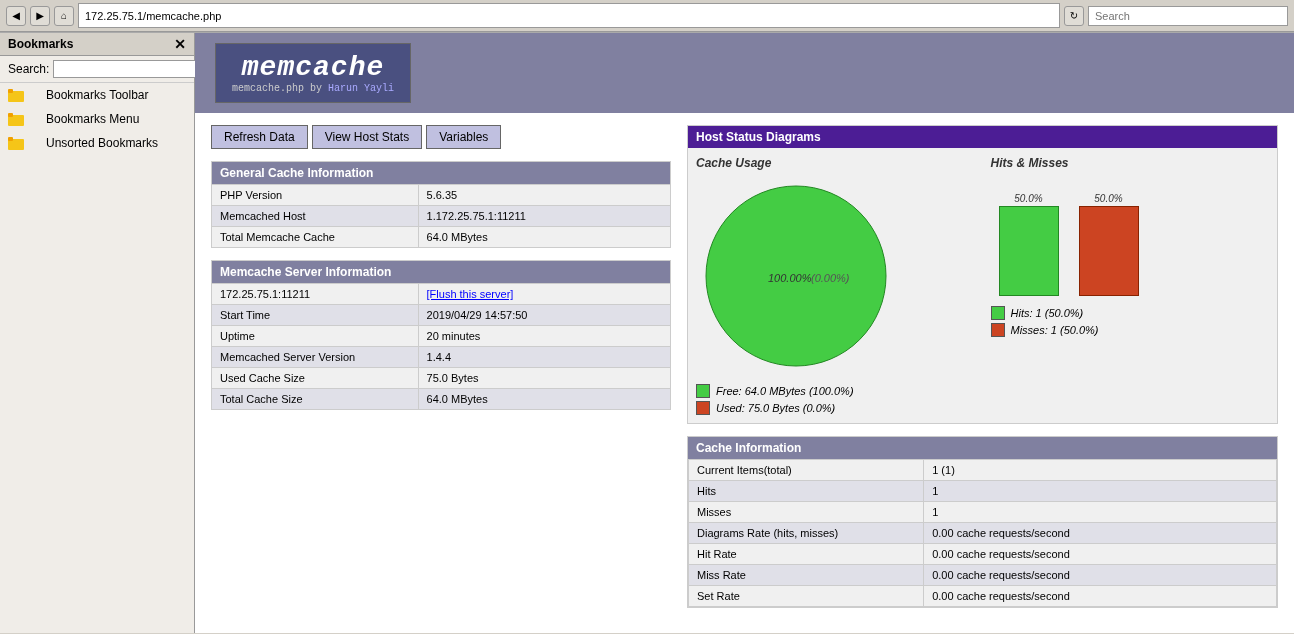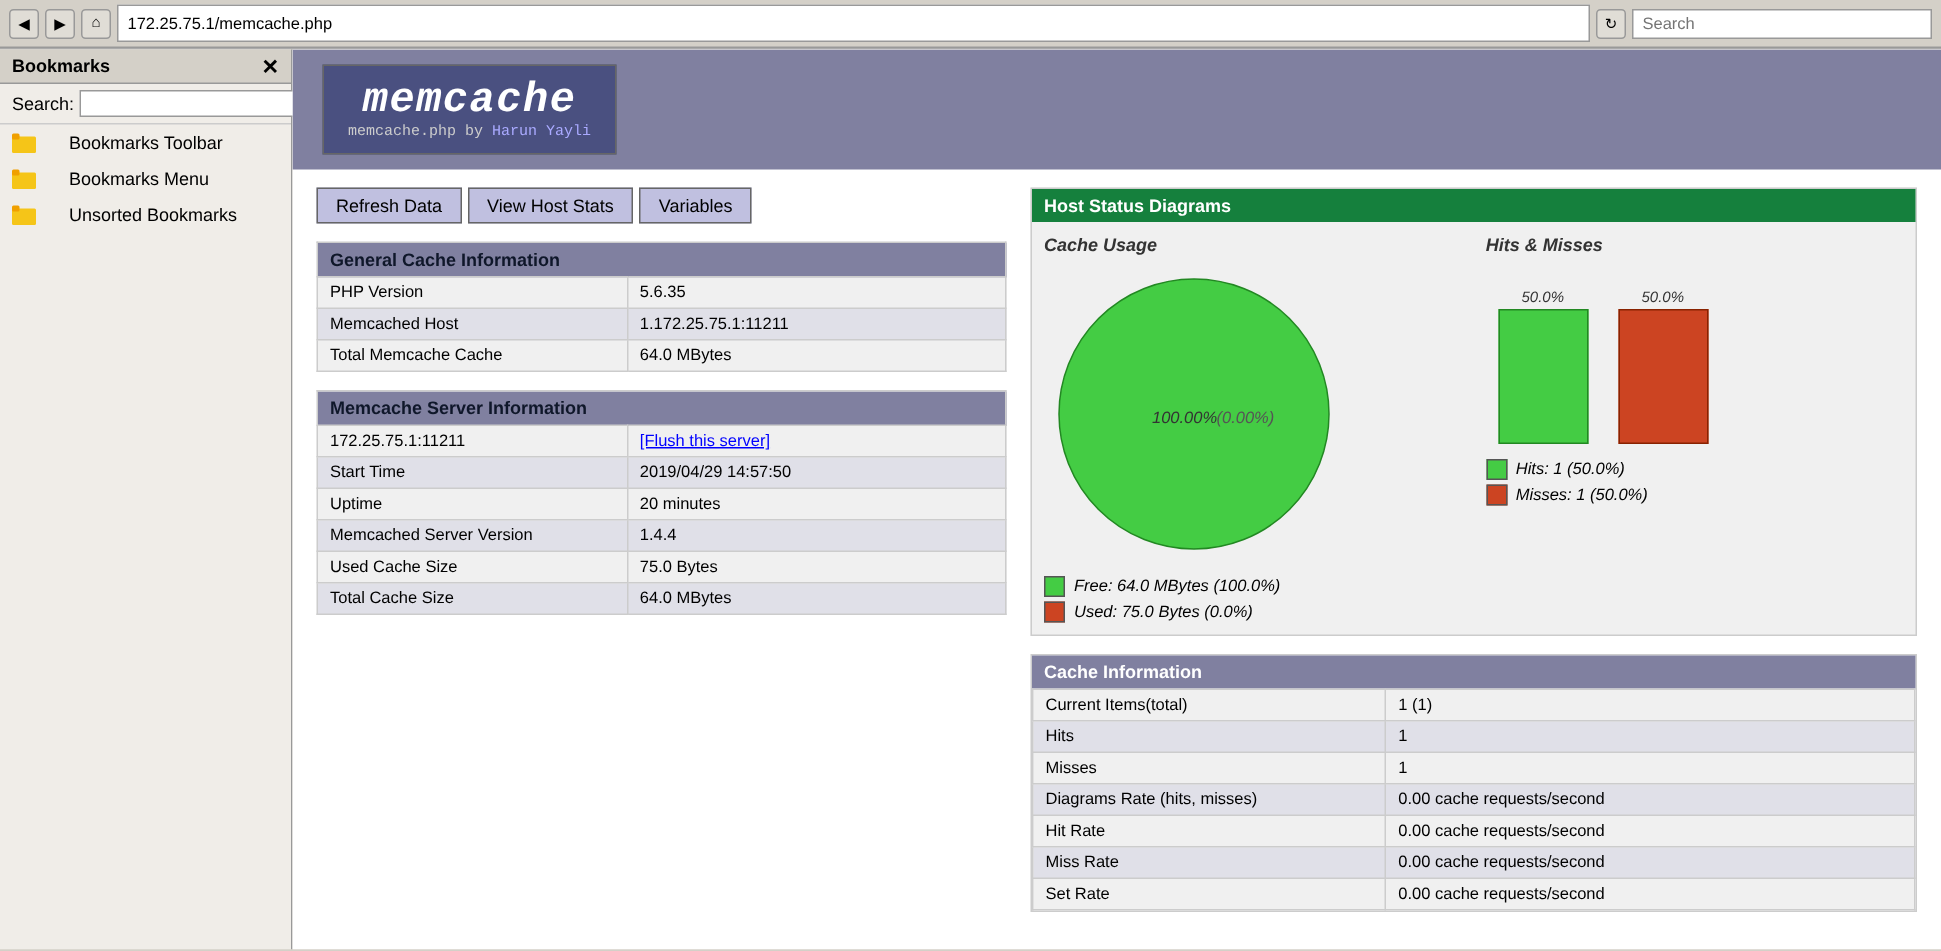--- a/index.html
+++ b/index.html
@@ -164,21 +164,21 @@
 
     
     .info-table {
       width: 100%;
       border-collapse: collapse;
       margin-bottom: 12px;
       border: 1px solid #ccc;
     }
     .table-header {
       background: #8080a0;
-      color: #0f172a;
+      color: #ffffff;
       font-weight: bold;
       font-size: 12px;
       padding: 4px 8px;
       text-align: left;
     }
     .info-table td {
       padding: 4px 8px;
       border: 1px solid #ccc;
       font-size: 11px;
     }
@@ -189,21 +189,21 @@
 
     .flush-link { color: blue; text-decoration: underline; cursor: pointer; }
 
     
     .diagrams-section {
       border: 1px solid #ccc;
       background: #f0f0f0;
       margin-bottom: 12px;
     }
     .diagrams-header {
-      background: #15803d;
+      background: #4c1d95;
       color: white;
       font-weight: bold;
       font-size: 12px;
       padding: 4px 8px;
     }
     .diagrams-body {
       display: flex;
       padding: 8px;
       gap: 16px;
       font-style: italic;

